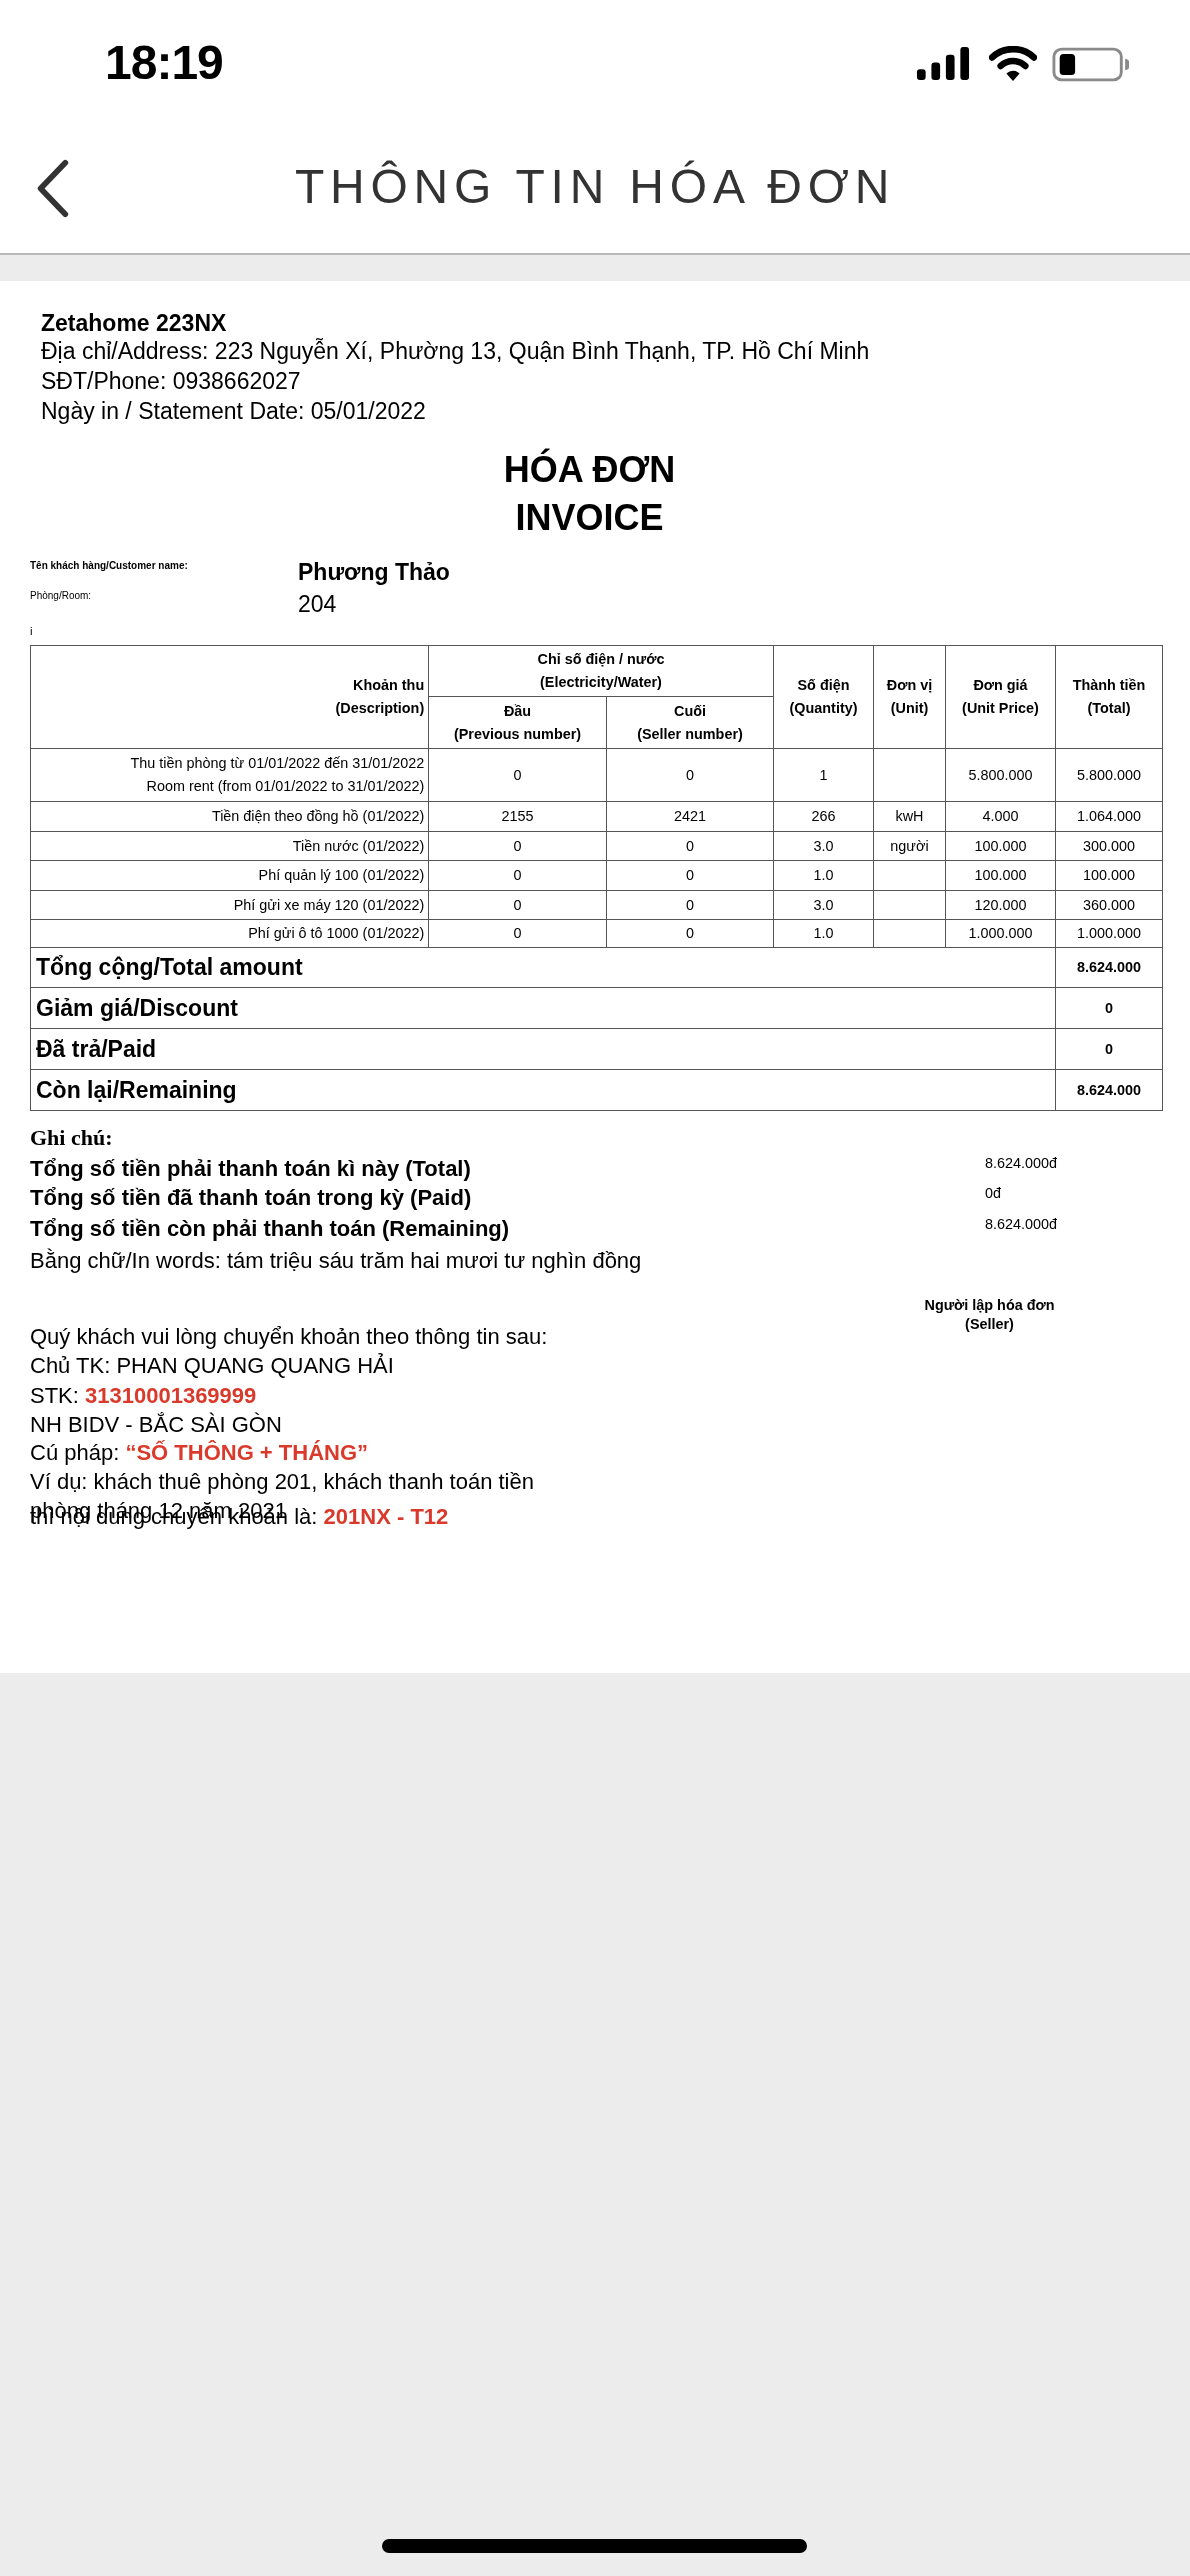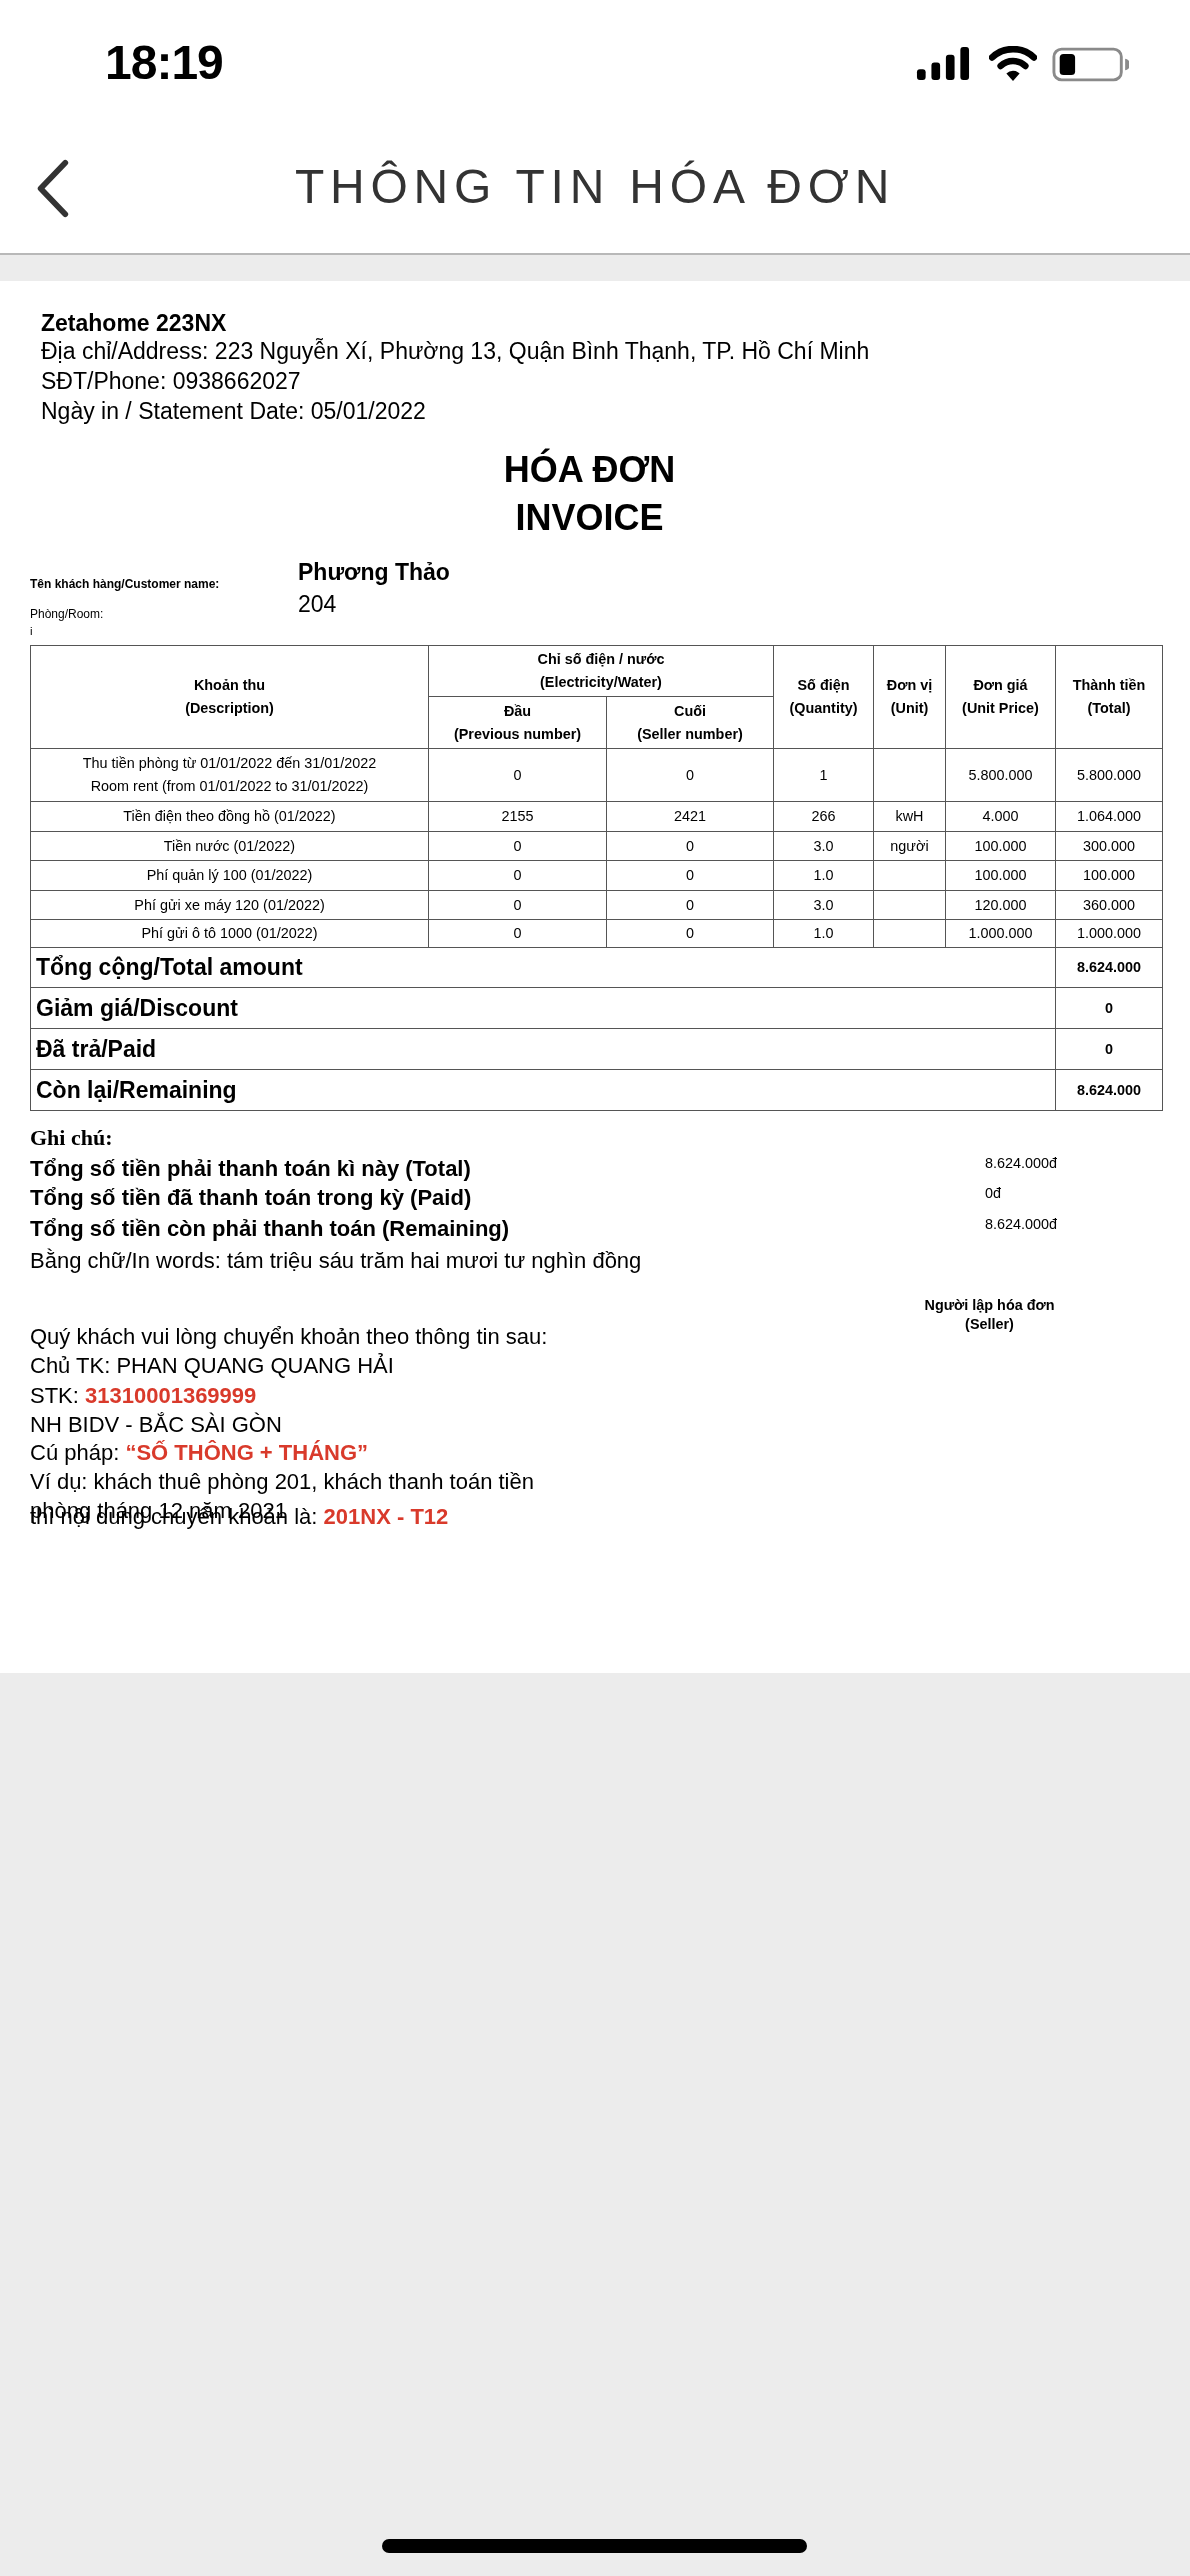--- a/index.html
+++ b/index.html
@@ -10,26 +10,26 @@
   #band { position:absolute; left:0; top:255px; width:1190px; height:26px; background:#ececec; }
   #sheet { position:absolute; left:0; top:281px; width:1190px; height:1392px; background:#fff; }
 
   .time { left:105px; top:35px; font-size:48px; font-weight:bold; letter-spacing:-1px; }
   .nav-title { left:0; width:1190px; top:159px; text-align:center; font-size:48px; letter-spacing:5.8px; color:#333; }
   .back { left:33px; top:159px; width:38px; height:59px; }
 
   .co { left:41px; font-size:23px; line-height:29px; }
   .co.b { font-weight:bold; }
   .inv-title { left:0; width:1179px; text-align:center; font-size:36px; font-weight:bold; }
-  .lbl-small { font-size:12px; font-weight:bold;margin-top:17px; }
+  .lbl-small { font-size:10px; font-weight:bold; }
   .lbl-small.n { font-weight:normal; }
 
   table.inv { position:absolute; left:30px; top:645px; width:1132px; border-collapse:collapse; font-size:14.4px; table-layout:fixed; }
   table.inv td { border:1.9px solid #555; text-align:center; vertical-align:middle; padding:0 3.8px; line-height:23px; }
-  table.inv td.desc { text-align:center; }
+  table.inv td.desc { text-align:right; }
   table.inv .hd { font-weight:bold; font-size:14.4px; }
   table.inv .sumlbl { text-align:left; font-size:23px; font-weight:bold; padding-left:5px; }
   table.inv .sumval { font-weight:bold; font-size:14.4px; }
 
   .note { left:30px; font-size:22px; font-weight:bold; }
   .note.n { font-weight:normal; }
   .noteval { left:985px; font-size:14.4px; }
   .seller { left:910px; width:159px; text-align:center; font-size:14.4px; font-weight:bold; line-height:19px; }
   .tr { left:30px; font-size:22px; }
   .red { color:#d93a2b; font-weight:bold; }

